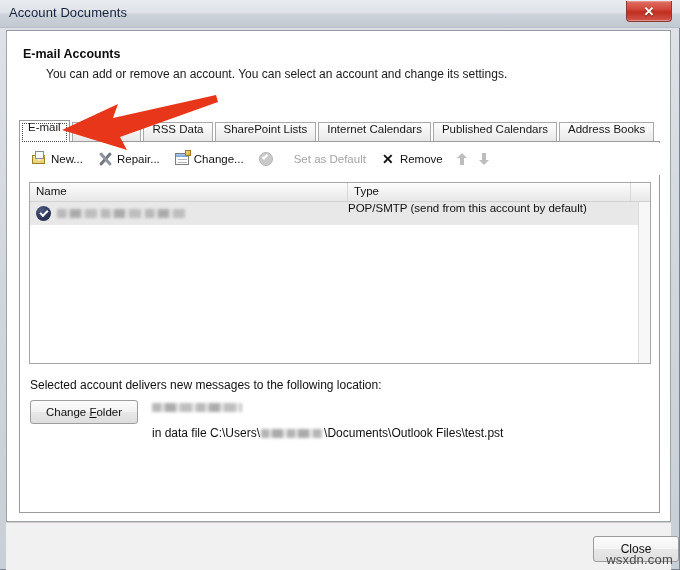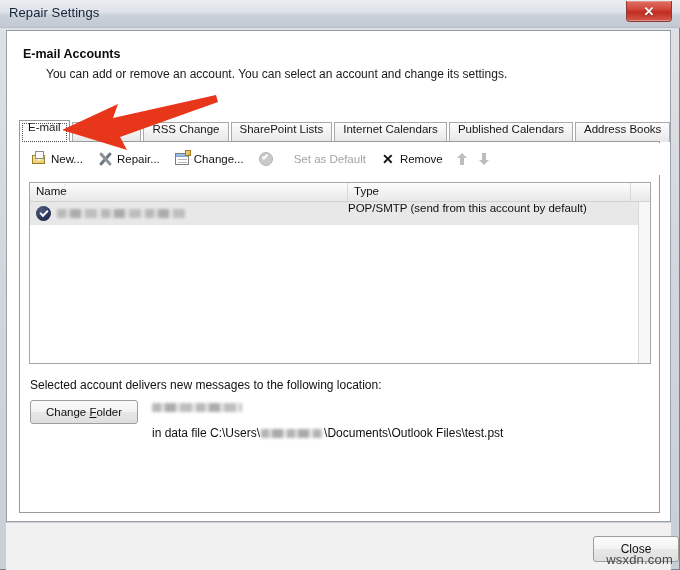--- a/index.html
+++ b/index.html
@@ -434,41 +434,41 @@
   }
 </style>
 </head>
 <body>
 
 <div id="screen">
 
   <div class="window">
 
     <div class="titlebar">
-      <div class="title-text">Repair Settings</div>
+      <div class="title-text">Account Documents</div>
       <div class="close-btn">
         <div class="x">✕</div>
       </div>
     </div>
 
     <div class="dialog-body">
 
       <div class="hdr-title">E-mail Accounts</div>
       <div class="hdr-sub">You can add or remove an account. You can select an account and change its settings.</div>
 
       <div class="tabstrip">
         <div class="tab active">
           <span>E-mail</span>
           <span class="focus-ring"></span>
         </div>
         <div class="tab">
           <span>Data Files</span>
         </div>
         <div class="tab">
-          <span>RSS Change</span>
+          <span>RSS Data</span>
         </div>
         <div class="tab">
           <span>SharePoint Lists</span>
         </div>
         <div class="tab">
           <span>Internet Calendars</span>
         </div>
         <div class="tab">
           <span>Published Calendars</span>
         </div>

